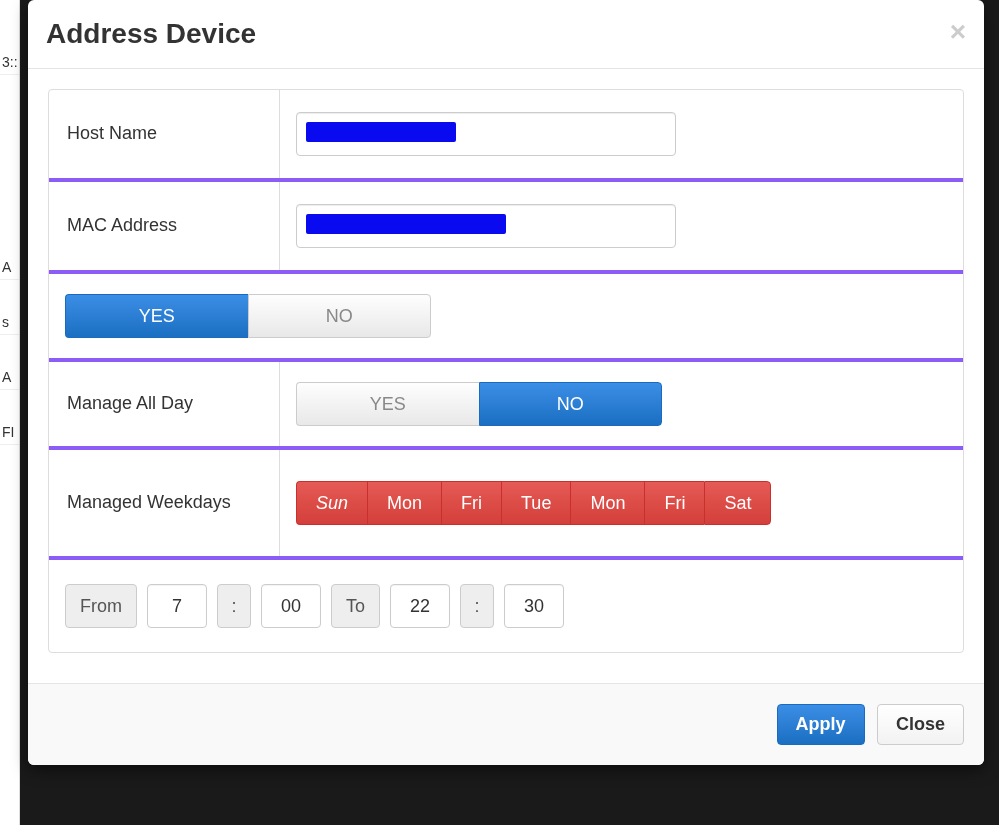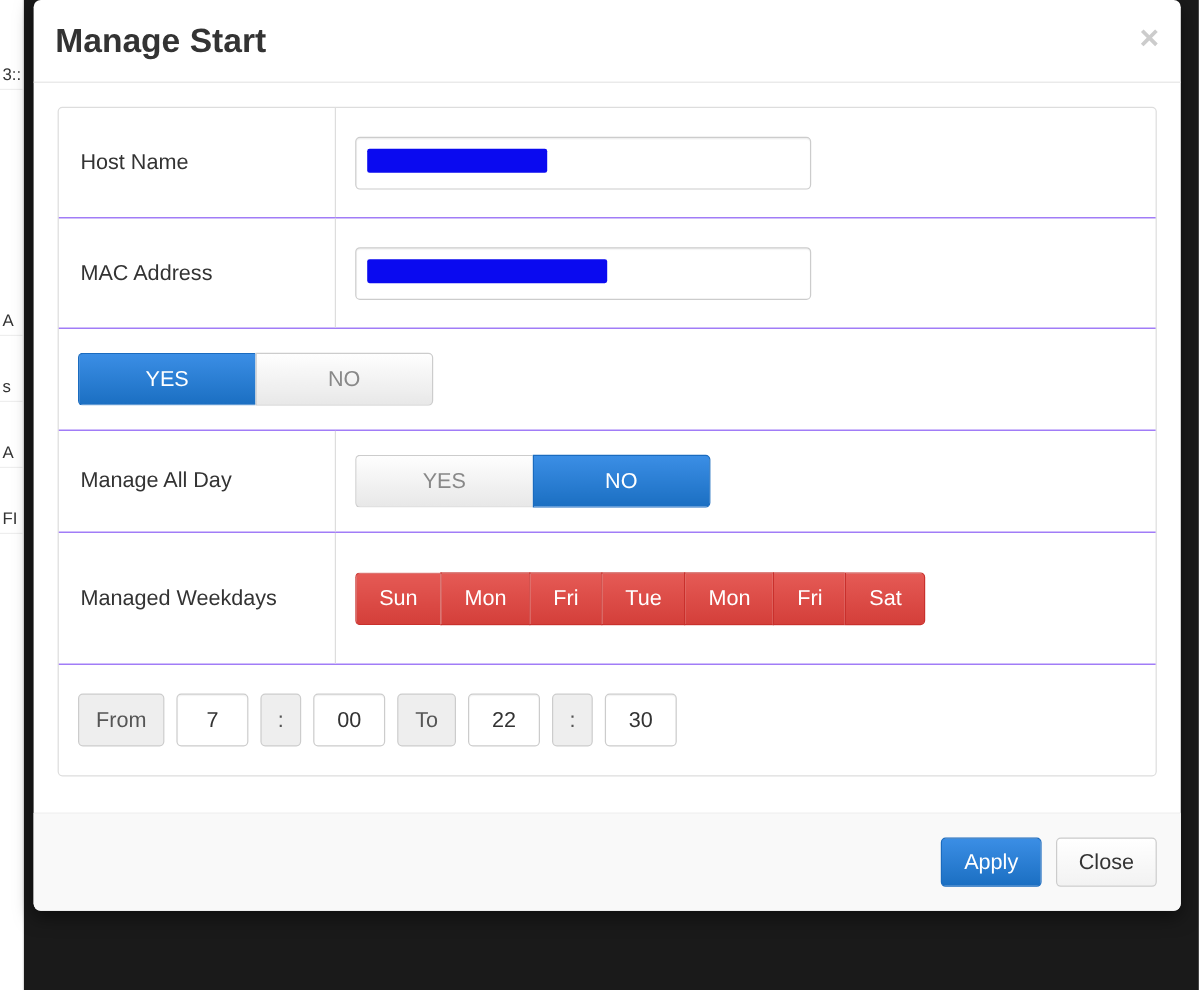--- a/index.html
+++ b/index.html
@@ -53,21 +53,21 @@
       cursor: pointer;
       line-height: 1;
     }
     .modal-body { padding: 20px 20px 30px 20px; }
     .panel {
       border: 1px solid #ddd;
       border-radius: 4px;
     }
     .form-row {
       display: flex;
-      border-bottom: 1px solid #8b5cf6;
+      border-bottom: 4px solid #8b5cf6;
       min-height: 92px;
       align-items: center;
     }
     .form-row:last-child { border-bottom: none; }
     .label-cell {
       width: 231px;
       padding: 20px 18px;
       font-size: 18px;
       color: #333;
       border-right: 1px solid #ddd;
@@ -96,21 +96,21 @@
       position: absolute;
       left: 10px;
       top: 10px;
       height: 20px;
       background: #0a0af0;
       border-radius: 2px;
       pointer-events: none;
     }
     .toggle-group {
       display: flex;
-      width: 296px;
+      width: 366px;
     }
     .toggle-btn {
       flex: 1;
       height: 44px;
       font-size: 18px;
       border: 1px solid #ccc;
       background: linear-gradient(#fefefe, #e8e8e8);
       color: #888;
       cursor: pointer;
       display: flex;
@@ -131,21 +131,21 @@
       font-size: 18px;
       border: 1px solid #c9302c;
       color: #fff;
       background: linear-gradient(#e55a55, #d43f3a);
       cursor: pointer;
       display: flex;
       align-items: center;
       justify-content: center;
       border-right: none;
     }
-    .weekday-btn:first-child { border-radius: 4px 0 0 4px; }
+    .weekday-btn:first-child { border-radius: 4px 0 0 4px; font-style: italic; }
     .weekday-btn:last-child { border-radius: 0 4px 4px 0; border-right: 1px solid #c9302c; }
     .time-row { display: flex; gap: 10px; align-items: flex-start; flex-wrap: wrap; }
     .addon {
       height: 44px;
       padding: 0 14px;
       background: #eee;
       border: 1px solid #ccc;
       border-radius: 4px;
       font-size: 18px;
       color: #555;
@@ -172,20 +172,21 @@
       border-radius: 0 0 6px 6px;
     }
     .btn {
       display: inline-block;
       padding: 9px 18px;
       font-size: 18px;
       border-radius: 4px;
       cursor: pointer;
       border: 1px solid transparent;
       margin-left: 8px;
+      font-weight: bold;
     }
     .btn-primary {
       background: linear-gradient(#3b8ee5, #1b6fc2);
       border-color: #1a6bbf;
       color: #fff;
     }
     .btn-default {
       background: linear-gradient(#fff, #f2f2f2);
       border-color: #ccc;
       color: #333;
@@ -197,21 +198,21 @@
 <div class="page-left">
   <div style="margin-top:50px">3::</div>
   <div style="margin-top:180px">A</div>
   <div style="margin-top:30px">s</div>
   <div style="margin-top:30px">A</div>
   <div style="margin-top:30px">FI</div>
 </div>
 
 <div class="modal">
   <div class="modal-header">
-    <div class="modal-title">Manage Start</div>
+    <div class="modal-title">Address Device</div>
     <div class="close-btn">×</div>
   </div>
 
   <div class="modal-body">
     <div class="panel">
 
       <div class="form-row">
         <div class="label-cell">Host Name</div>
         <div class="value-cell">
           <span class="redacted-wrap">

